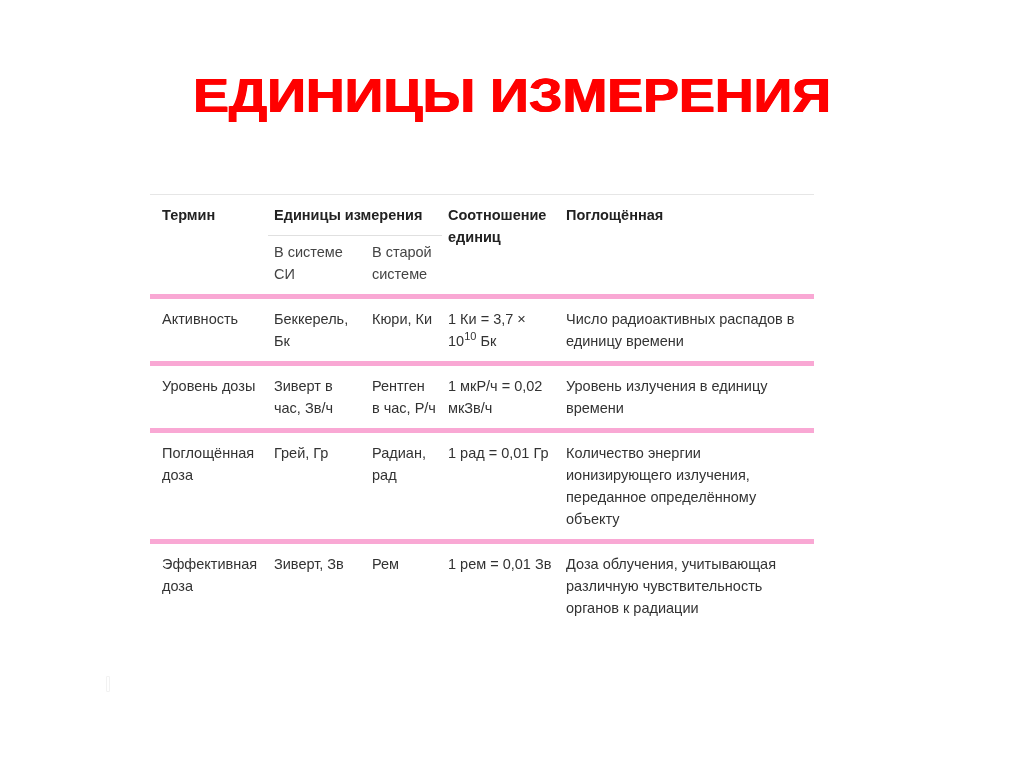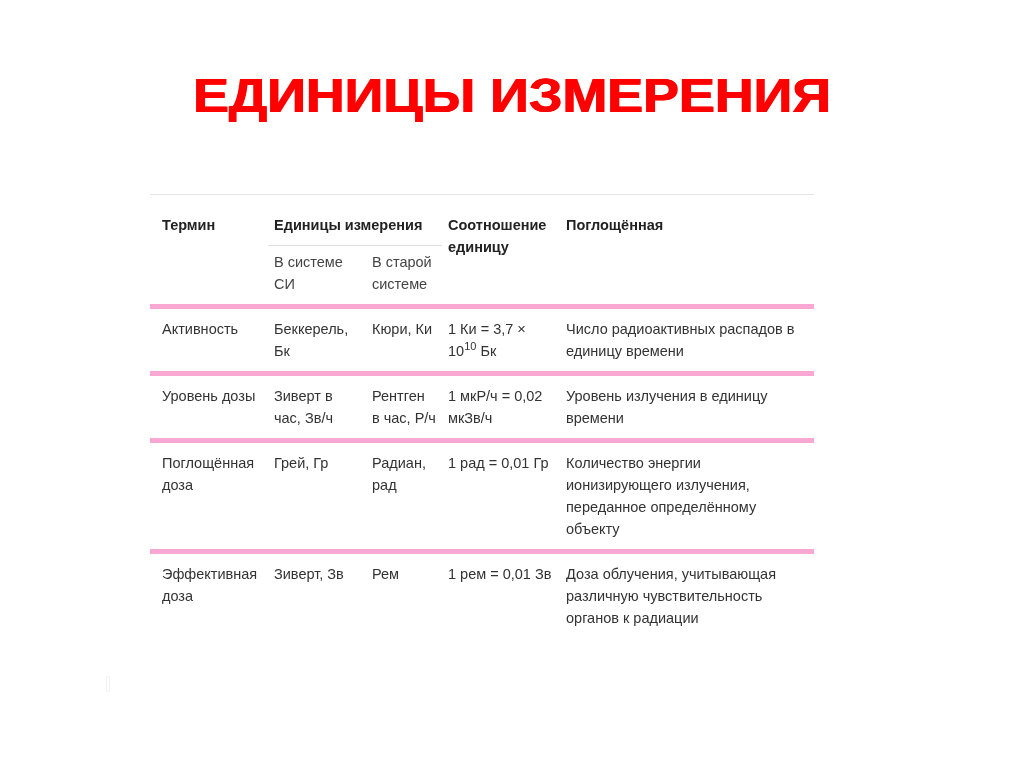--- a/index.html
+++ b/index.html
@@ -19,21 +19,21 @@
     }
     table {
       border-collapse: collapse; width: 664px; table-layout: fixed;
       font-size: 14.5px; color: #333333; line-height: 22px;
     }
     th, td {
       text-align: left; vertical-align: top; padding: 9px 6px 9px 6px;
       font-weight: normal;
     }
     thead th.bold { font-weight: bold; color: #222; }
-    tr.top-row th { border-top: 1px solid #e6e6e6; padding-top: 19px; }
+    tr.top-row th { border-top: 1px solid #e6e6e6; padding-top: 9px; }
     th.sub { color: #444; }
     tr.sub-row th { padding-top: 5px; }
     th.units-head { border-bottom: 1px solid #e0e0e0; }
     tbody tr td { border-top: 5px solid #f9a8d4; }
     col.c1 { width: 118px; }
     col.c2 { width: 98px; }
     col.c3 { width: 76px; }
     col.c4 { width: 118px; }
     col.c5 { width: 254px; }
     td.first, th.first { padding-left: 12px; }
@@ -54,21 +54,21 @@
       <col class="c1">
         <col class="c2">
         <col class="c3">
         <col class="c4">
         <col class="c5">
     </colgroup>
     <thead>
       <tr class="top-row">
         <th class="bold first" rowspan="2">Термин</th>
         <th class="bold units-head" colspan="2">Единицы измерения</th>
-        <th class="bold" rowspan="2">Соотношение единицу</th>
+        <th class="bold" rowspan="2">Соотношение единиц</th>
         <th class="bold" rowspan="2">Поглощённая</th>
       </tr>
       <tr class="sub-row">
         <th class="sub">В системе СИ</th>
         <th class="sub">В старой системе</th>
       </tr>
     </thead>
     <tbody>
       <tr>
         <td class="first">Активность</td>

